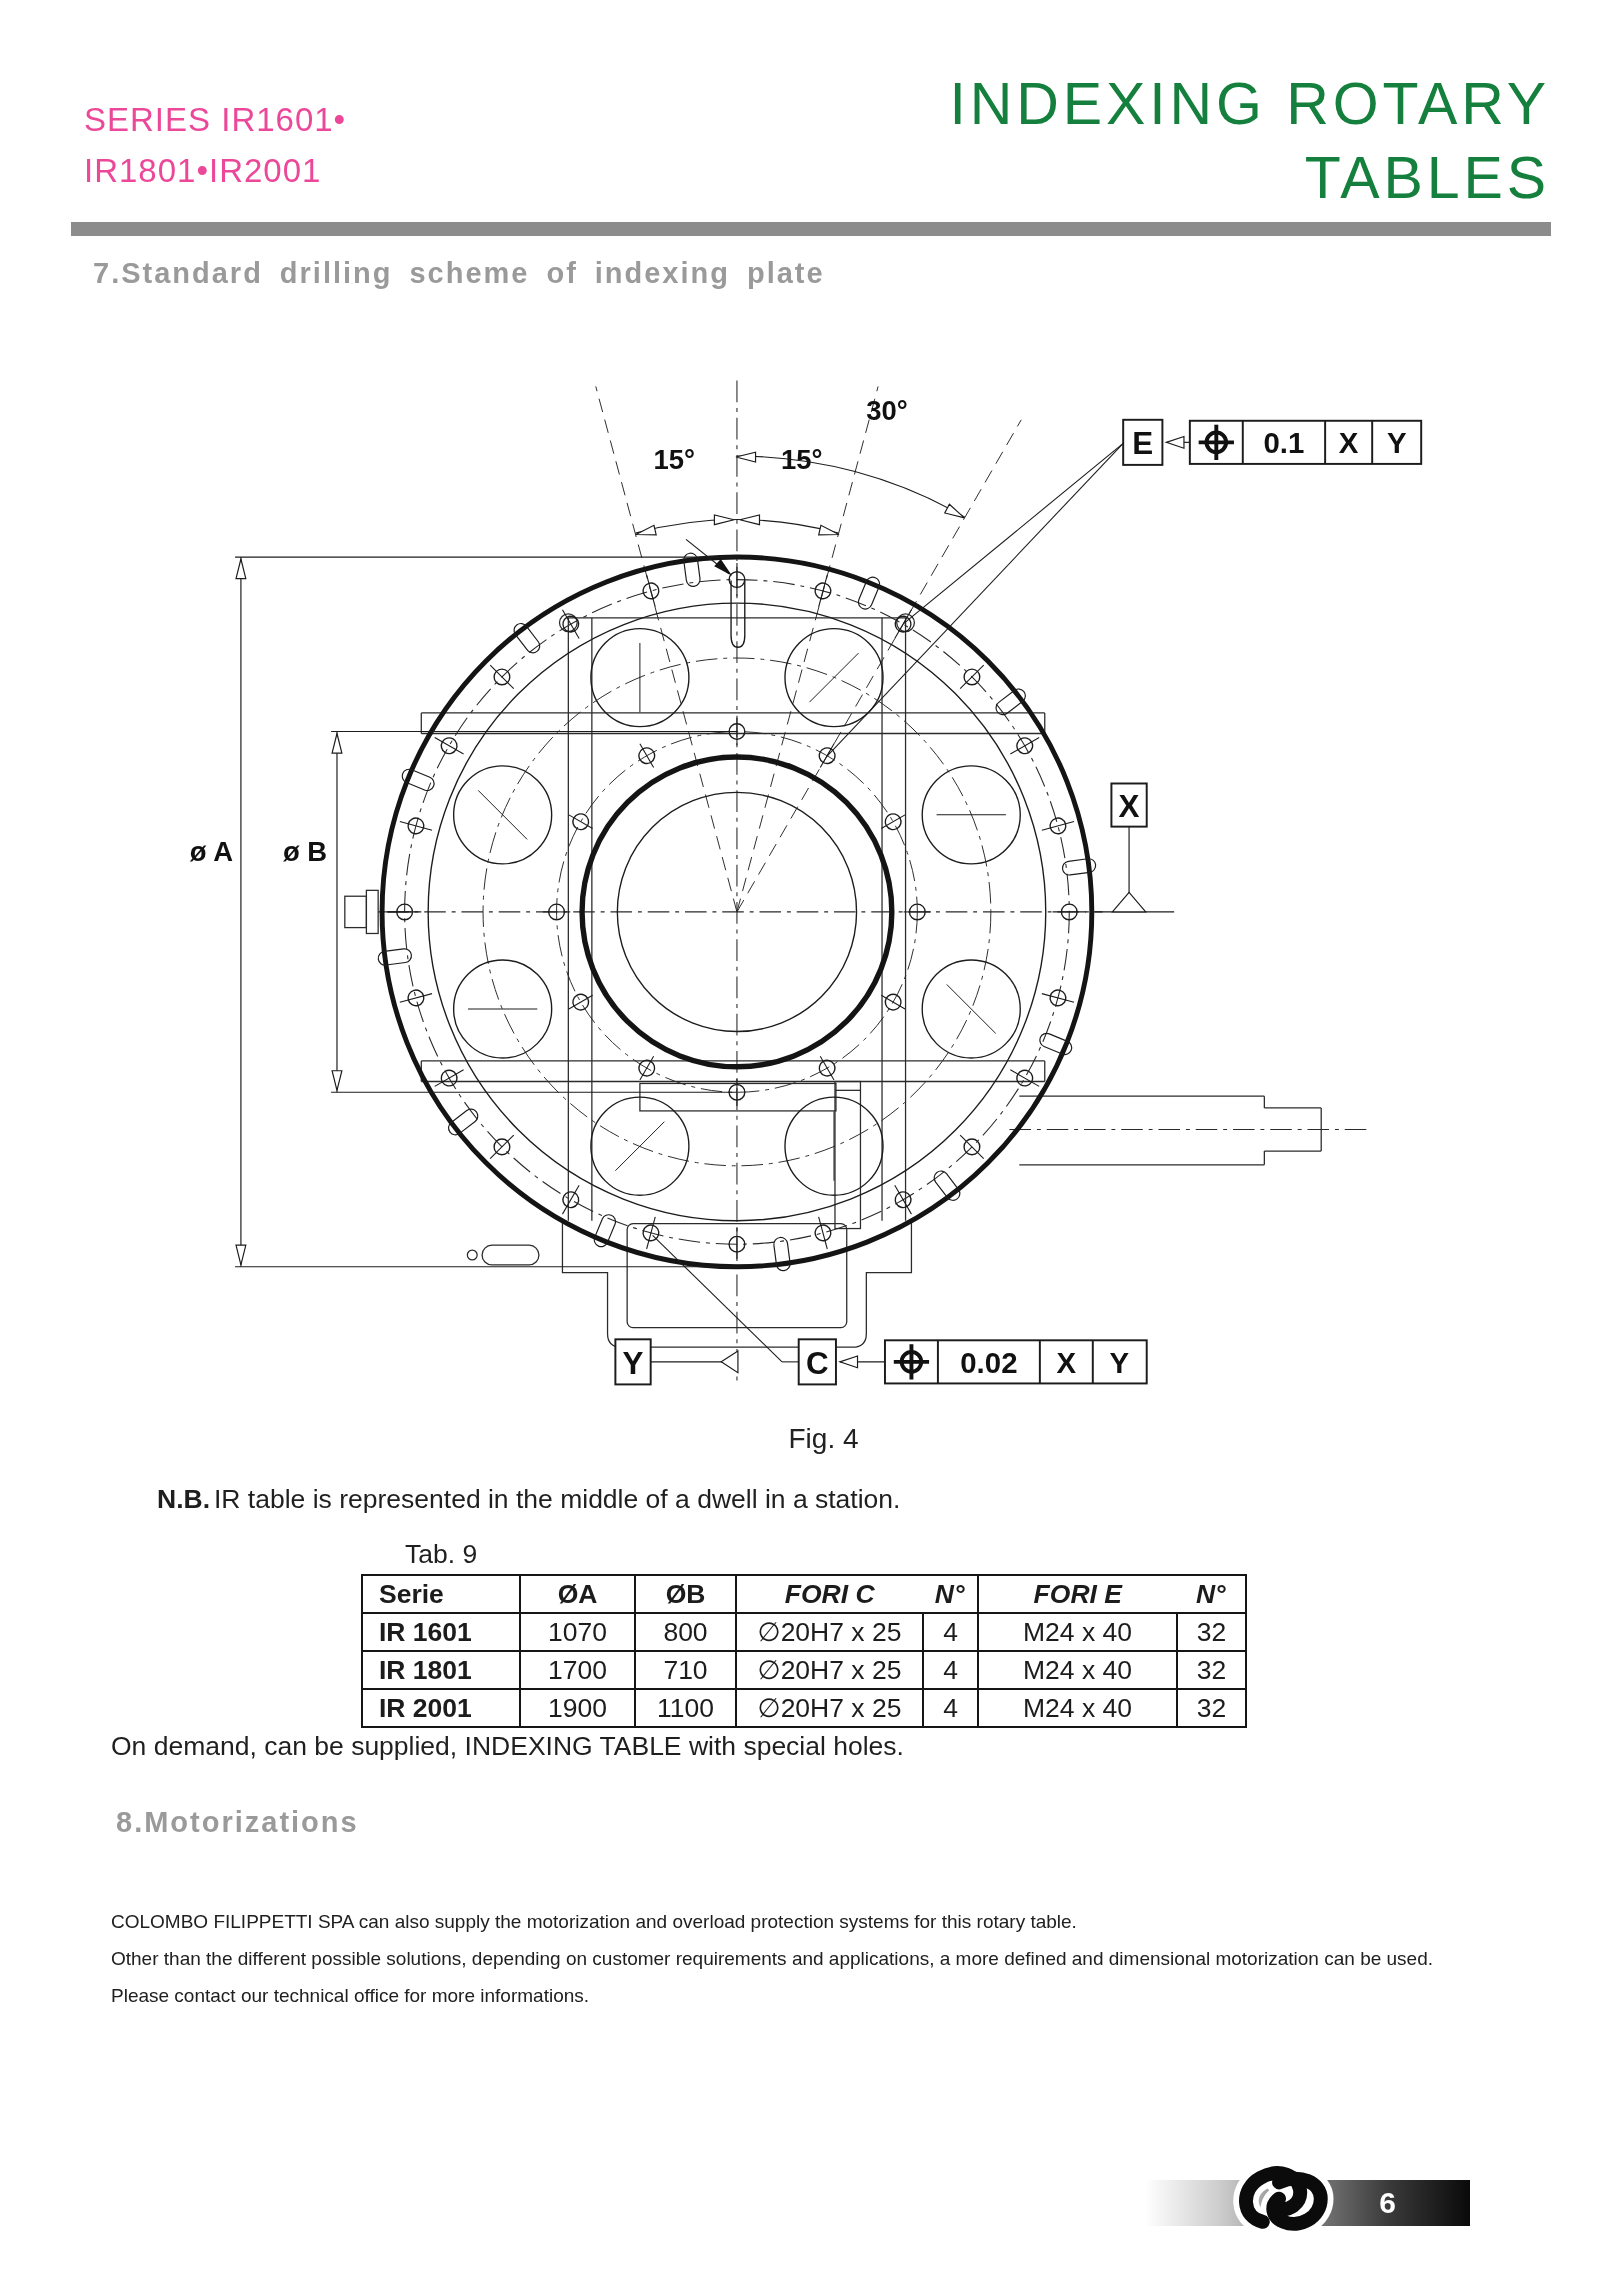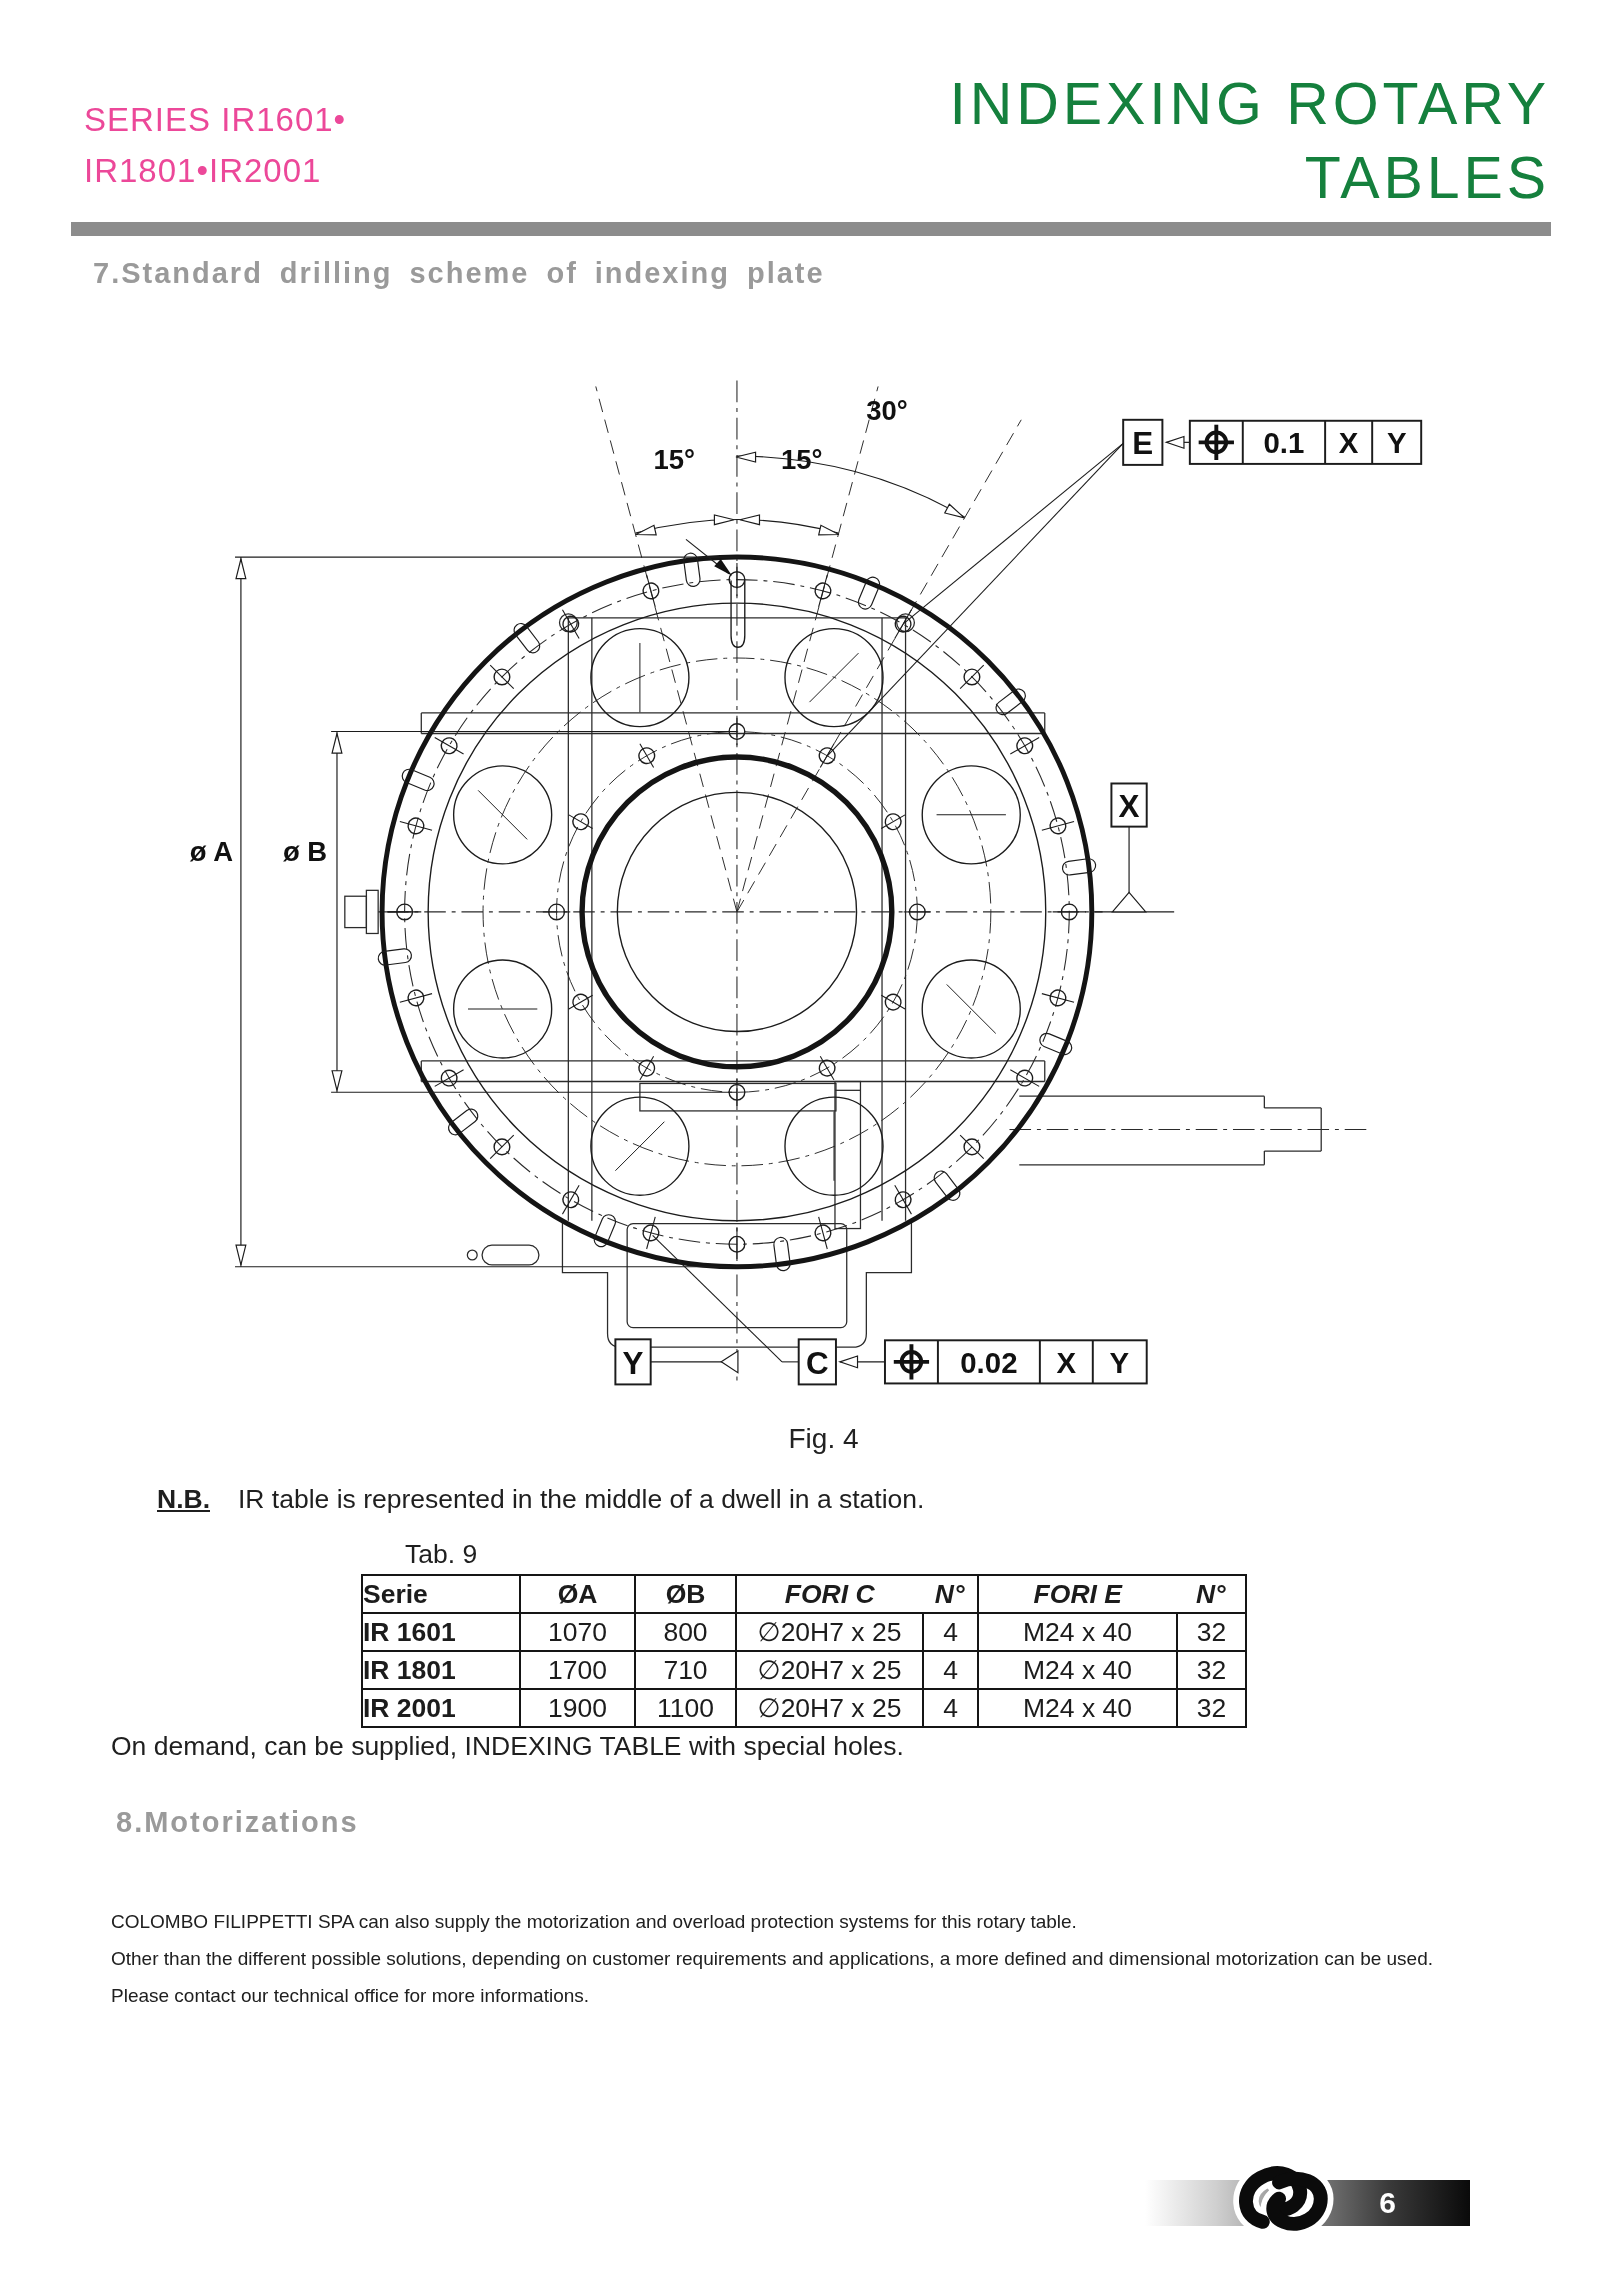--- a/index.html
+++ b/index.html
@@ -13,31 +13,31 @@
   #header-rule{left:71px;top:222px;width:1480px;height:13.7px;background:#8c8c8c;}
   
   .sec-head{color:#9a9a9a;font-weight:bold;font-size:29px;letter-spacing:2px;word-spacing:6.9px;}
   #sec7{left:93px;top:257px;}
   #sec8{left:116px;top:1806px;}
   
   #drawing{left:137px;top:353px;}
   #fig-caption{left:745px;top:1423px;width:157px;text-align:center;font-size:28px;color:#222;}
   
   #nb-line{left:157px;top:1484px;font-size:26.5px;color:#1f1f1f;}
-  #nb-line b{margin-right:28px;text-decoration:underline;}
+  #nb-line b{margin-right:4px;}
   
   #tab-caption{left:405px;top:1539px;font-size:26.5px;color:#1f1f1f;}
   #spec-table{left:361px;top:1574px;border:2.9px solid #151515;background:#fff;}
   .trow{display:grid;grid-template-columns:156px 115px 101px 187px 55px 199px 69px;}
   .trow.head{grid-template-columns:156px 115px 101px 242px 268px;}
   .tcell{border-left:2.9px solid #151515;border-top:0;height:36px;display:flex;
          align-items:center;justify-content:center;font-size:26.5px;}
   .trow .tcell:first-child{border-left:0;}
   .trow + .trow .tcell{border-top:2.9px solid #151515;}
-  .tcell.serie{justify-content:flex-start;padding-left:0;font-weight:bold;}
+  .tcell.serie{justify-content:flex-start;padding-left:16px;font-weight:bold;}
   .tcell.hdr{font-weight:bold;}
   .merged{display:flex;padding:0;font-style:italic;}
   .merged span{display:flex;align-items:center;justify-content:center;height:100%;}
   #after-table{left:111px;top:1731px;font-size:26.5px;color:#1f1f1f;}
   
   #motor-text{left:111px;top:1903px;width:1404px;font-size:19px;line-height:37px;
               text-align:justify;color:#202020;}
   #motor-text p{margin:0;}
   
   #footer-bar{left:1145px;top:2180px;width:325px;height:46px;

